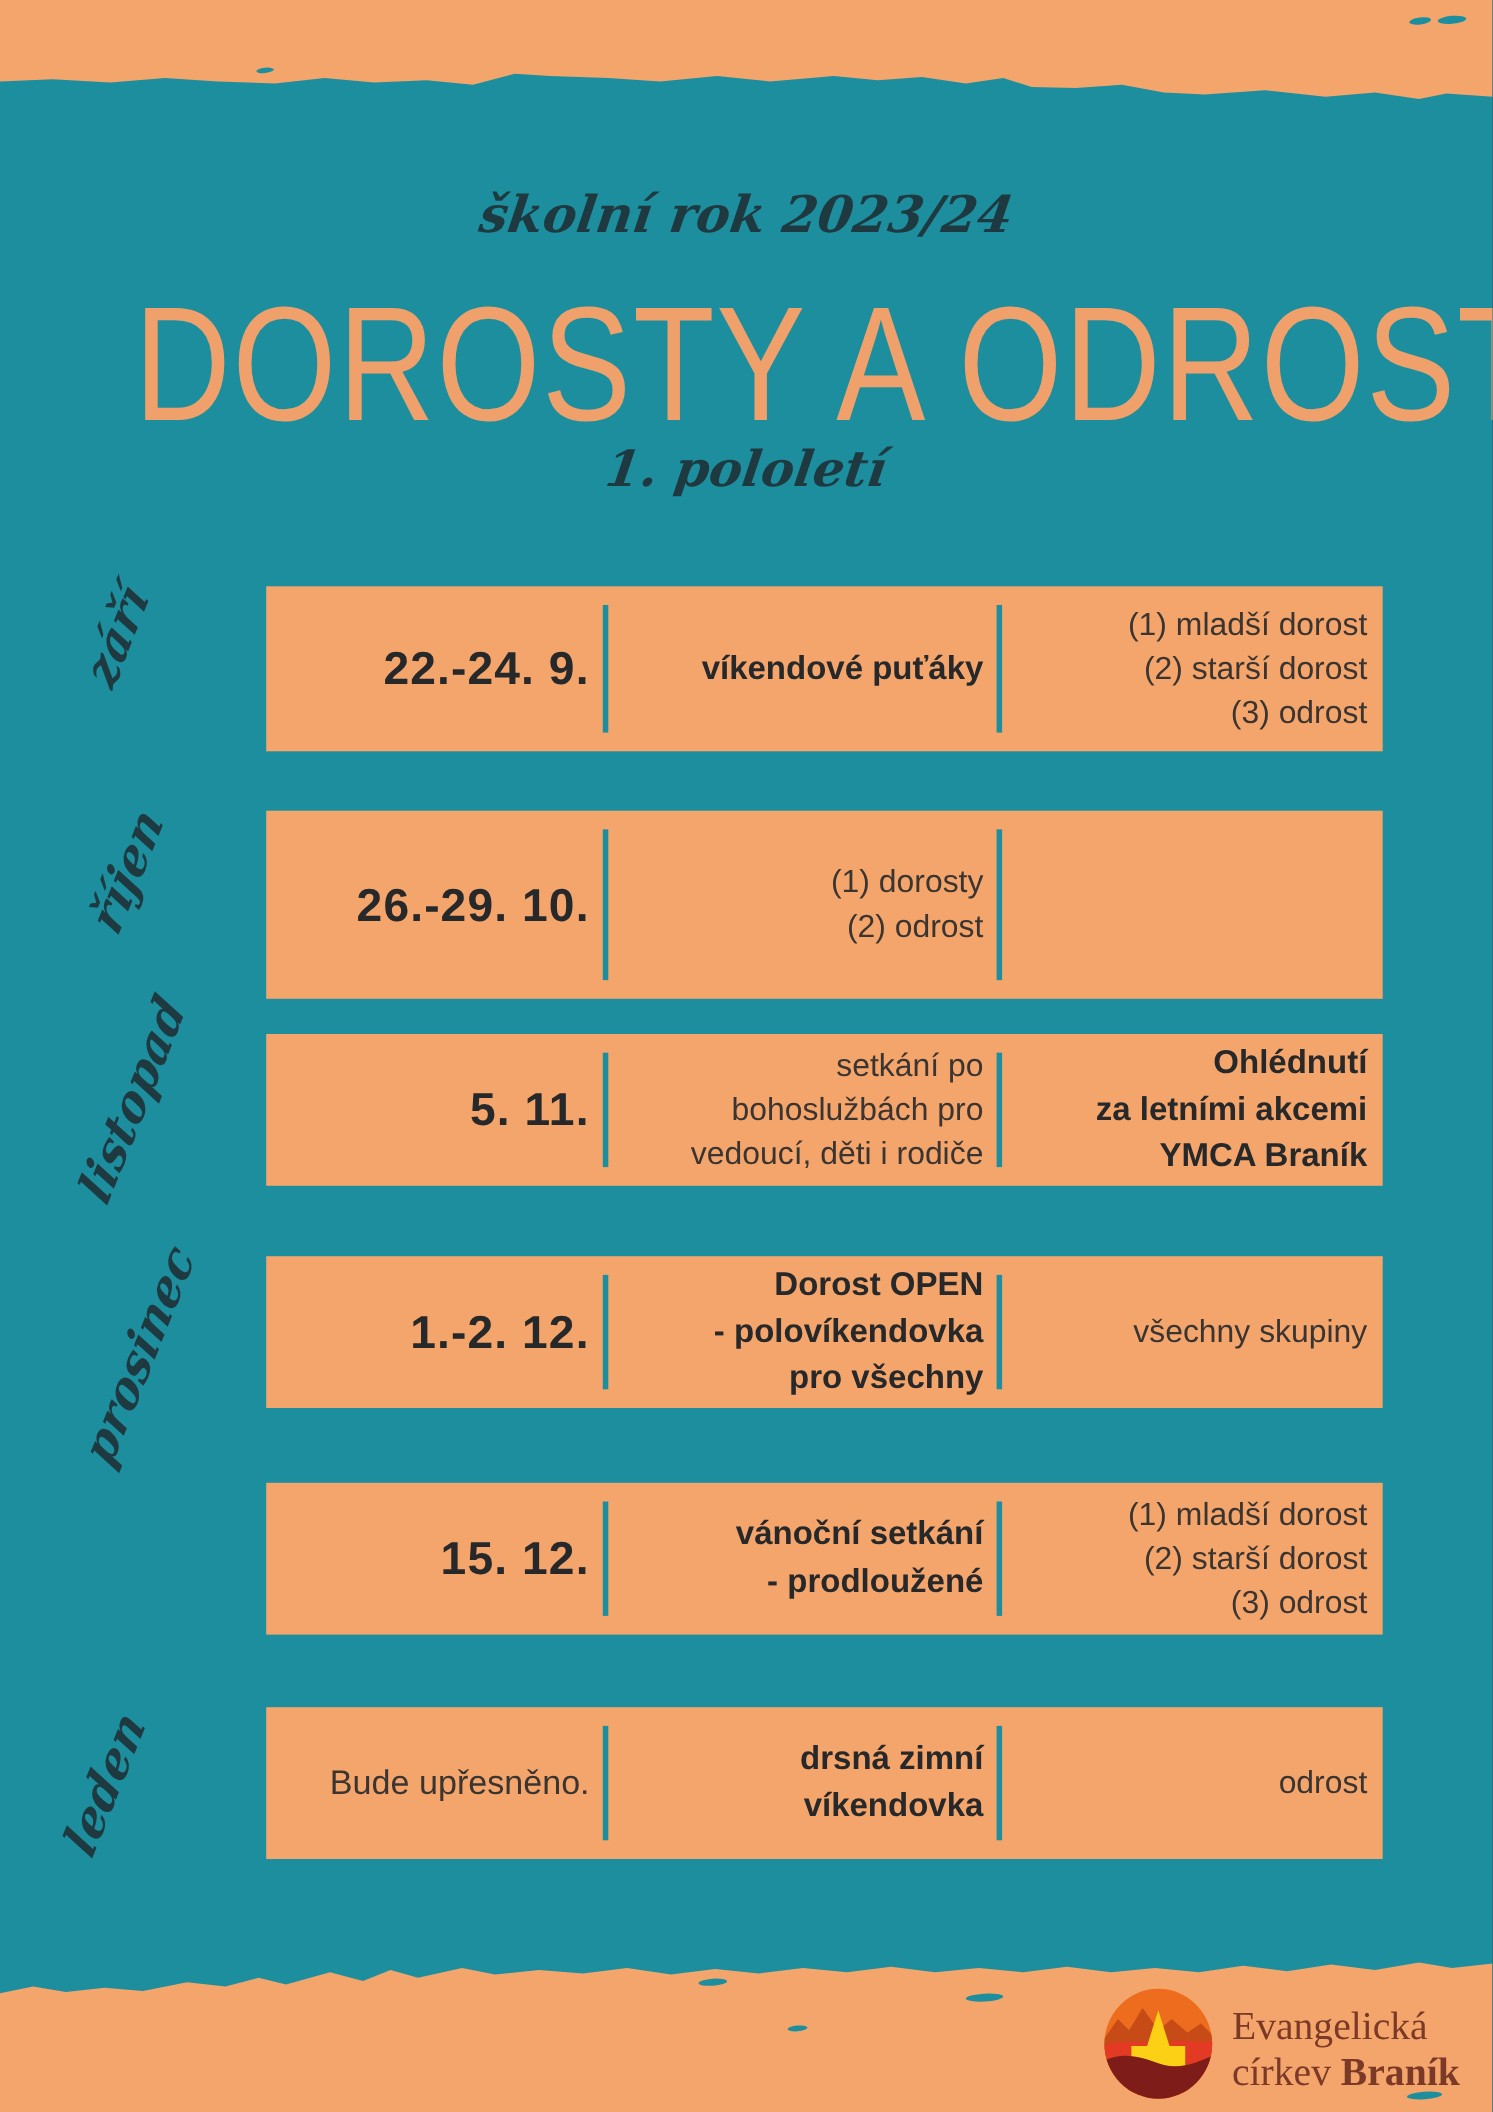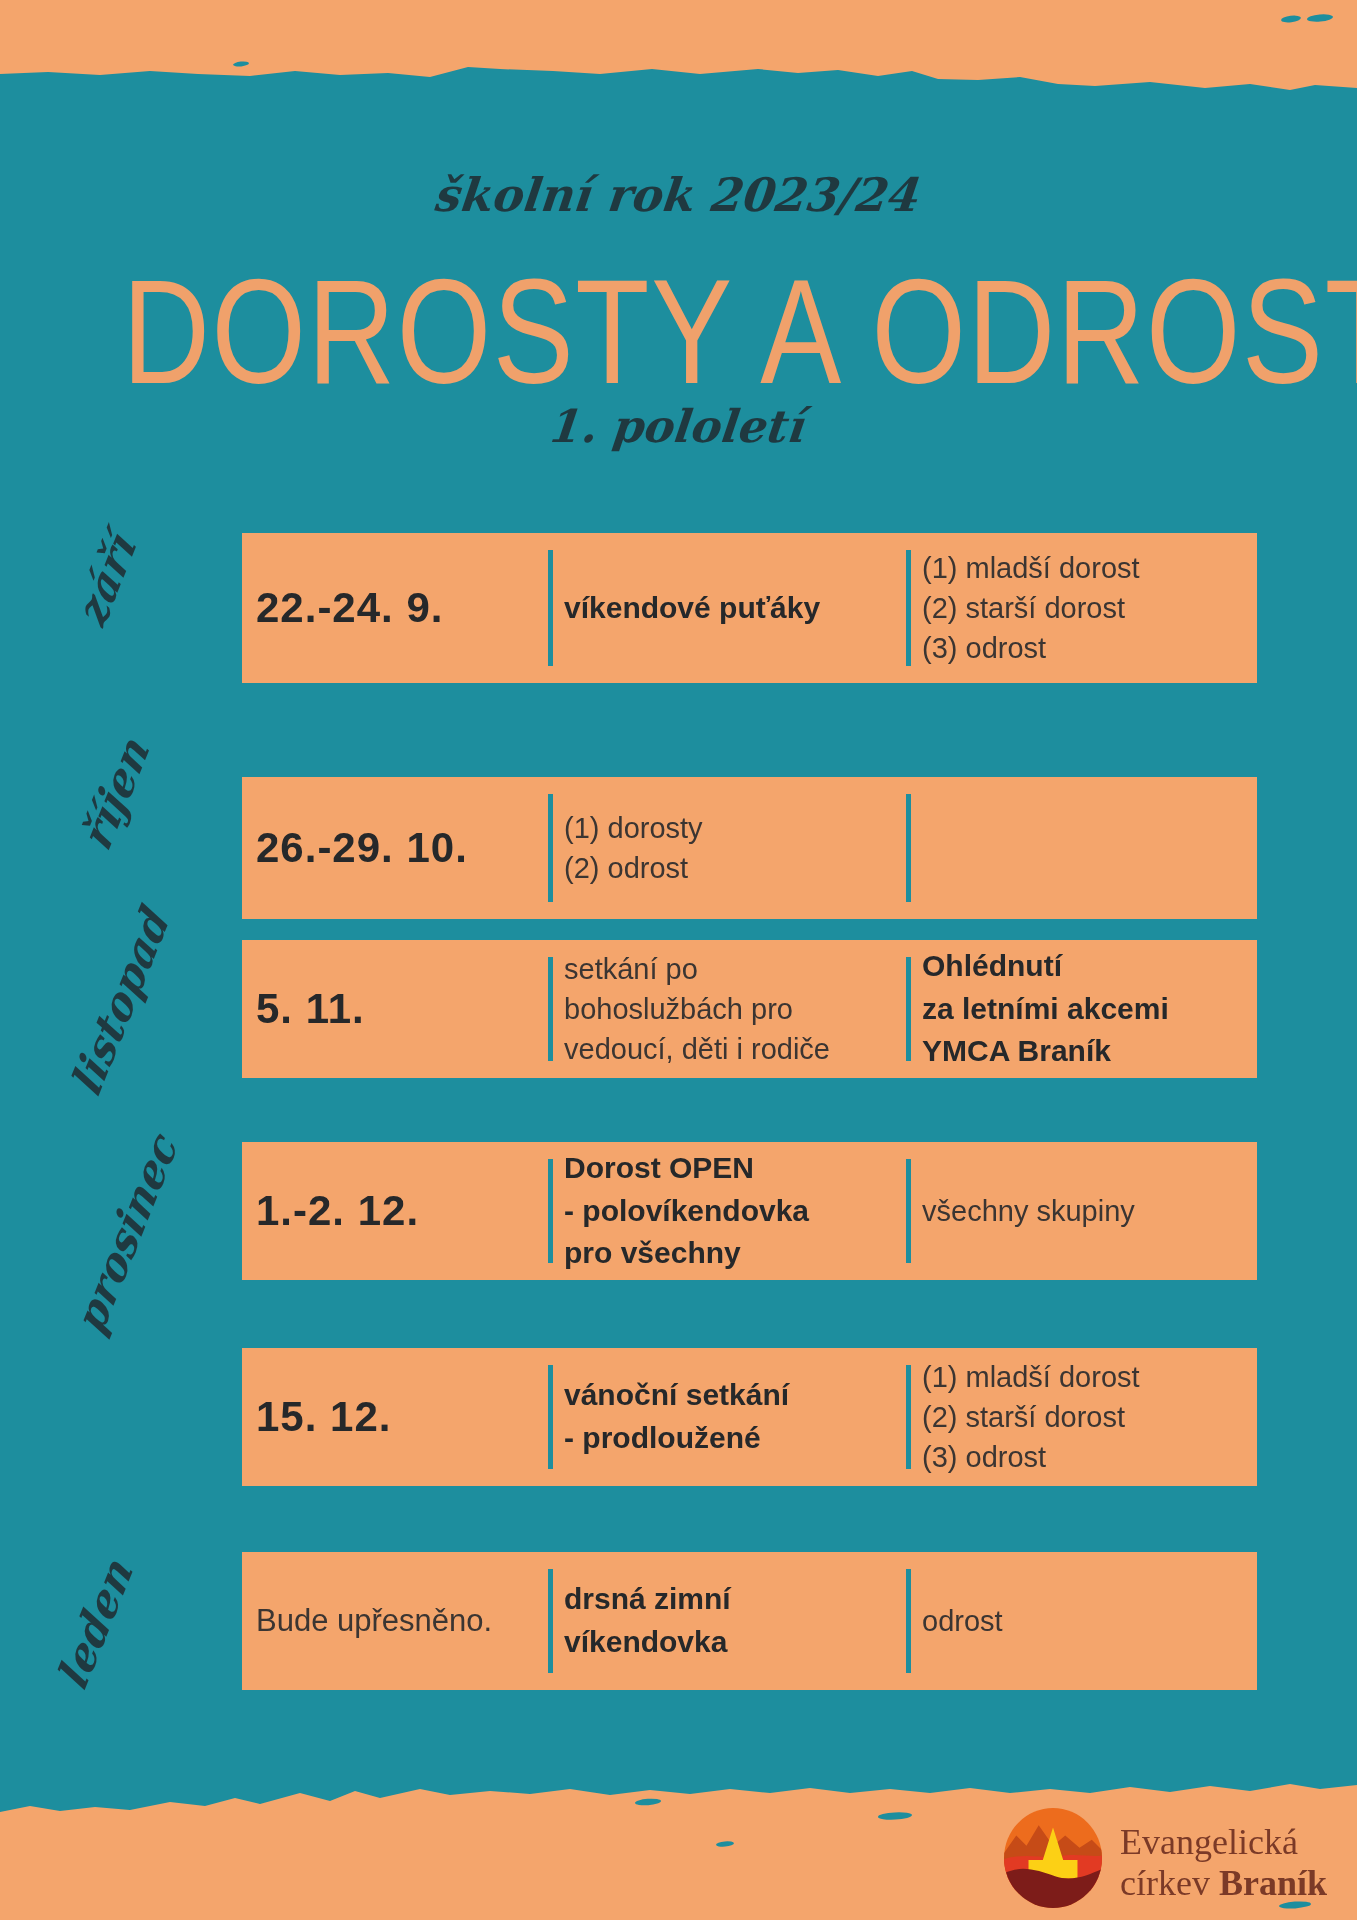--- a/index.html
+++ b/index.html
@@ -40,21 +40,21 @@
     background:#f4a56c;
     display:grid; grid-template-columns:308px 358px 349px;
     align-items:center;
   }
   .vdiv {
     position:absolute; top:17px; bottom:17px; width:5px;
     background:#1d8e9e;
   }
   .vdiv.d1 { left:306px; }
   .vdiv.d2 { left:664px; }
-  .cell { text-align:left; white-space:pre-line; padding:0 14px; }
+  .cell { text-align:right; white-space:pre-line; padding:0 14px; }
   .cell.date  { font-size:42px; font-weight:bold; color:#26282a; letter-spacing:1px; }
   .cell.date.regular { font-weight:normal; font-size:31px; color:#3b3532; letter-spacing:0;padding-left:14px; }
   .cell.event { font-size:30px; font-weight:bold; color:#26282a; line-height:1.42; }
   .cell.groups{ font-size:29px; color:#3b3532; line-height:1.38; }
   .logo-wrap { position:absolute; left:1002px; top:1806px; width:102px; height:104px; }
   .logo-text {
     position:absolute; left:1120px; top:1822px;
     font-family:"Liberation Serif", serif;
     font-size:36px; line-height:41px; color:#7b3a27; white-space:nowrap;
   }
@@ -85,21 +85,21 @@
   <div class="row" style="top:533px; height:150px;">
     <div class="cell date">22.-24. 9.</div>
     <div class="cell event">víkendové puťáky</div>
     <div class="cell groups">(1) mladší dorost
 (2) starší dorost
 (3) odrost</div>
     <div class="vdiv d1"></div>
     <div class="vdiv d2"></div>
   </div>
 
-  <div class="row" style="top:737px; height:142px;margin-top:40px;">
+  <div class="row" style="top:737px; height:171px;">
     <div class="cell date">26.-29. 10.</div>
     <div class="cell groups">(1) dorosty
 (2) odrost</div>
     <div class="vdiv d1"></div>
     <div class="vdiv d2"></div>
   </div>
 
   <div class="row" style="top:940px; height:138px;">
     <div class="cell date">5. 11.</div>
     <div class="cell groups">setkání po

